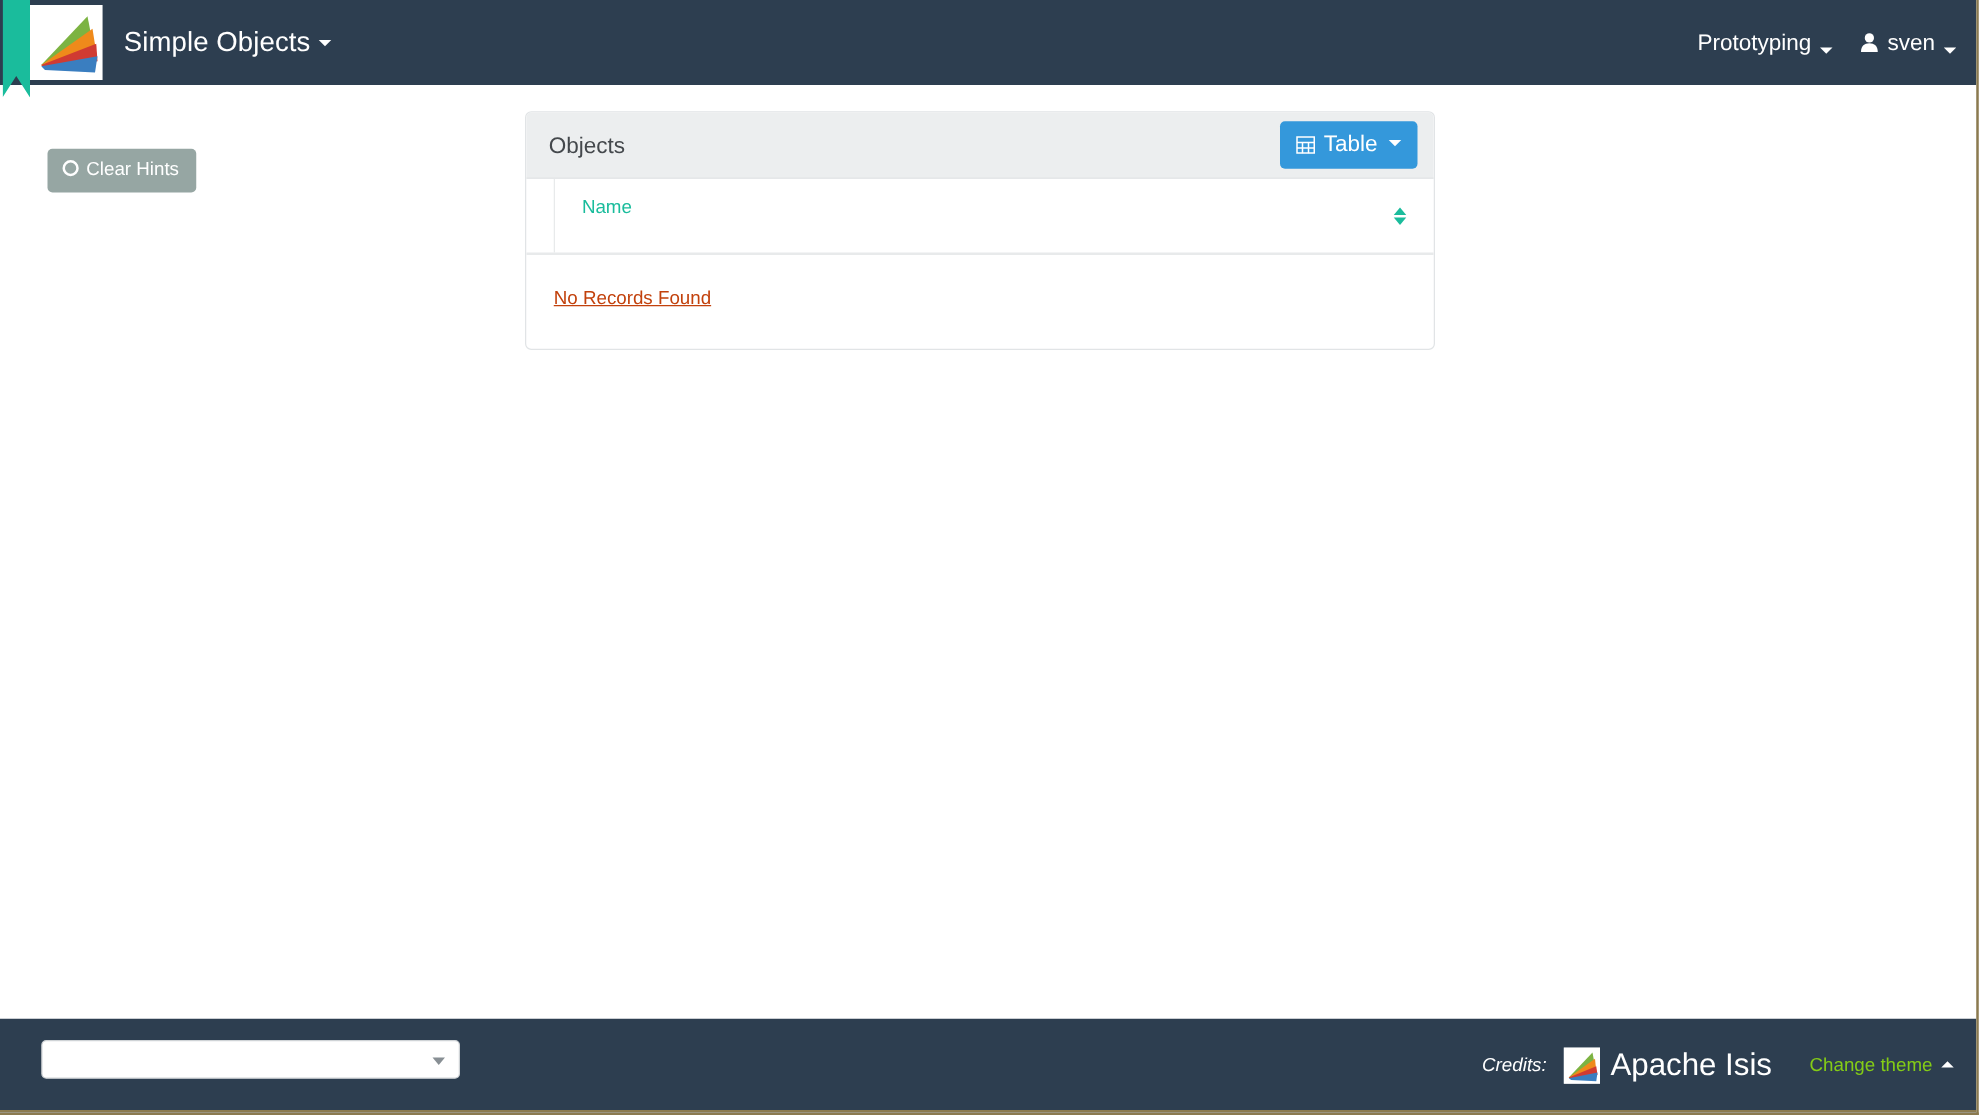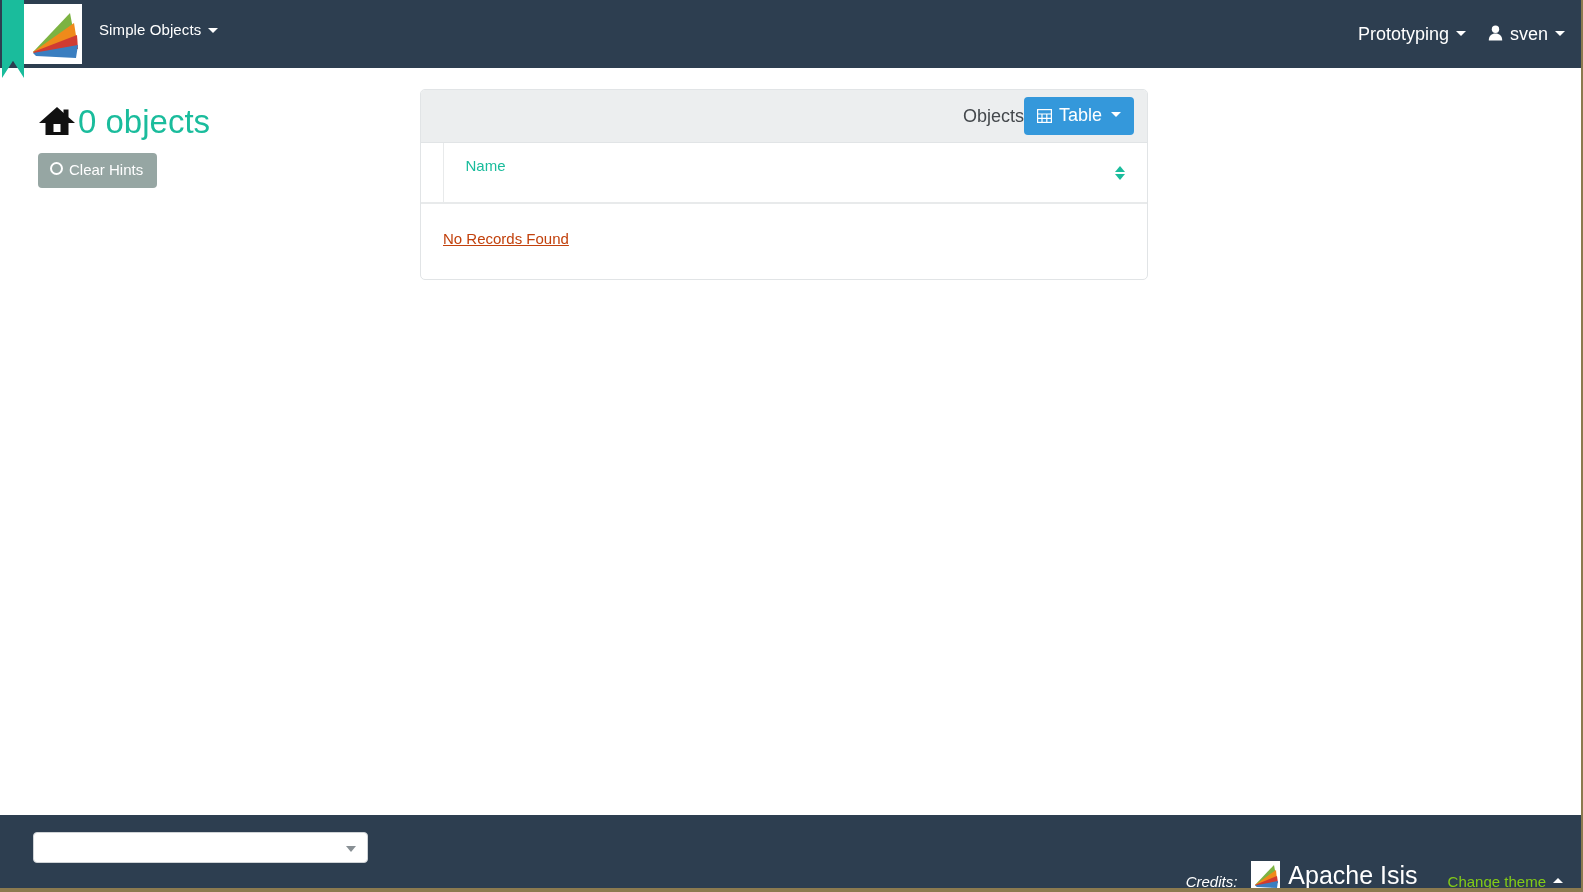--- a/index.html
+++ b/index.html
@@ -47,21 +47,21 @@
     height: 60px;
     background: #ffffff;
     z-index: 15;
     overflow: hidden;
   }
   .brand-logo svg { display: block; }
   .brand-title {
     position: absolute;
     left: 99px;
     top: 21px;
-    font-size: 15px;
+    font-size: 22px;
     color: #ffffff;
     font-weight: 400;
     letter-spacing: 0.1px;
     white-space: nowrap;
     cursor: pointer;
   }
   .caret-down {
     display: inline-block;
     width: 0; height: 0;
     border-left: 5px solid transparent;
@@ -89,21 +89,21 @@
     display: flex;
     align-items: center;
     gap: 22px;
   }
   .nav-item {
     color: #ffffff;
     font-size: 18px;
     white-space: nowrap;
     cursor: pointer;
     display: flex;
-    align-items: center;
+    align-items: flex-end;
   }
   .user-icon {
     display: inline-block;
     margin-right: 7px;
     line-height: 1;
   }
 
   
   .page-head {
     position: absolute;
@@ -163,21 +163,21 @@
     border: 1px solid #e1e4e6;
     border-radius: 5px;
     overflow: hidden;
   }
   .card-header {
     background: #eceeef;
     border-bottom: 1px solid #e1e4e6;
     height: 53px;
     display: flex;
     align-items: center;
-    justify-content: flex-end;
+    justify-content: space-between;
     padding: 0 13px 0 18px;
   }
   .card-header-title {
     font-size: 18px;
     color: #44484c;
     font-weight: 400;
   }
   .table-btn {
     background: #3498db;
     color: #ffffff;
@@ -286,21 +286,21 @@
     top: 6px;
     font-size: 14px;
     color: #333;
   }
   .footer-right {
     position: absolute;
     right: 18px;
     top: 0;
     height: 75px;
     display: flex;
-    align-items: flex-end;
+    align-items: center;
     gap: 0;
     color: #ffffff;
   }
   .credits-label {
     font-style: italic;
     font-size: 15px;
     color: #ffffff;
     margin-right: 14px;
   }
   .credits-logo {
@@ -368,30 +368,20 @@
       </span>
       <span>sven</span>
         <span class="caret-down"></span>
     </div>
   </div>
 
   <div class="ribbon"></div>
 </div>
 
 <div class="page-head">
-  <div class="title-row">
-    <span class="home-icon">
-      <svg width="38" height="34" viewBox="0 0 38 34">
-        <polygon points="19,3 37,19 30.5,19 30.5,31 7.5,31 7.5,19 1,19" fill="#111111"></polygon>
-        <rect x="25.5" y="5.5" width="5" height="8" fill="#111111"></rect>
-        <rect x="15.5" y="20" width="7" height="8" fill="#ffffff"></rect>
-      </svg>
-    </span>
-    <span class="page-title">0 objects</span>
-  </div>
 
   <button class="clear-hints-btn">
     <span class="circle-icon"></span>
     <span>Clear Hints</span>
   </button>
 </div>
 
 <div class="card">
 
   <div class="card-header">

